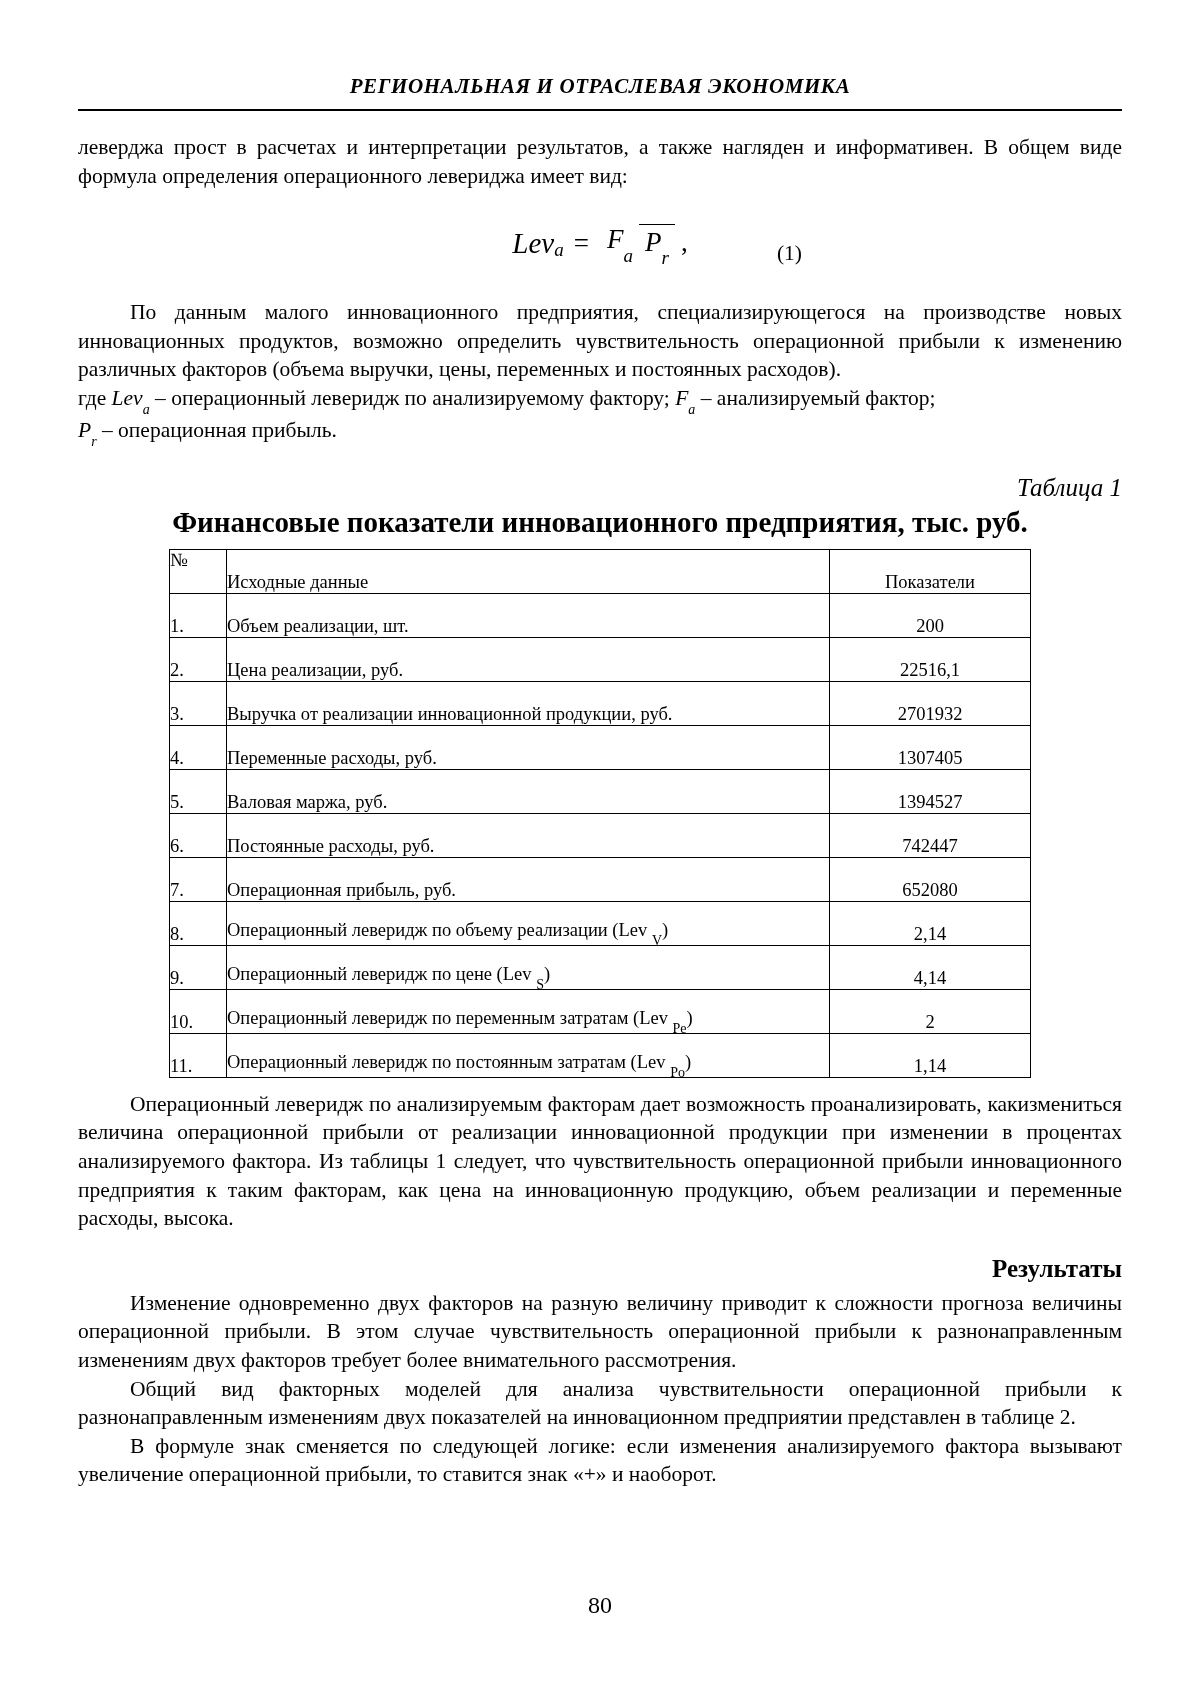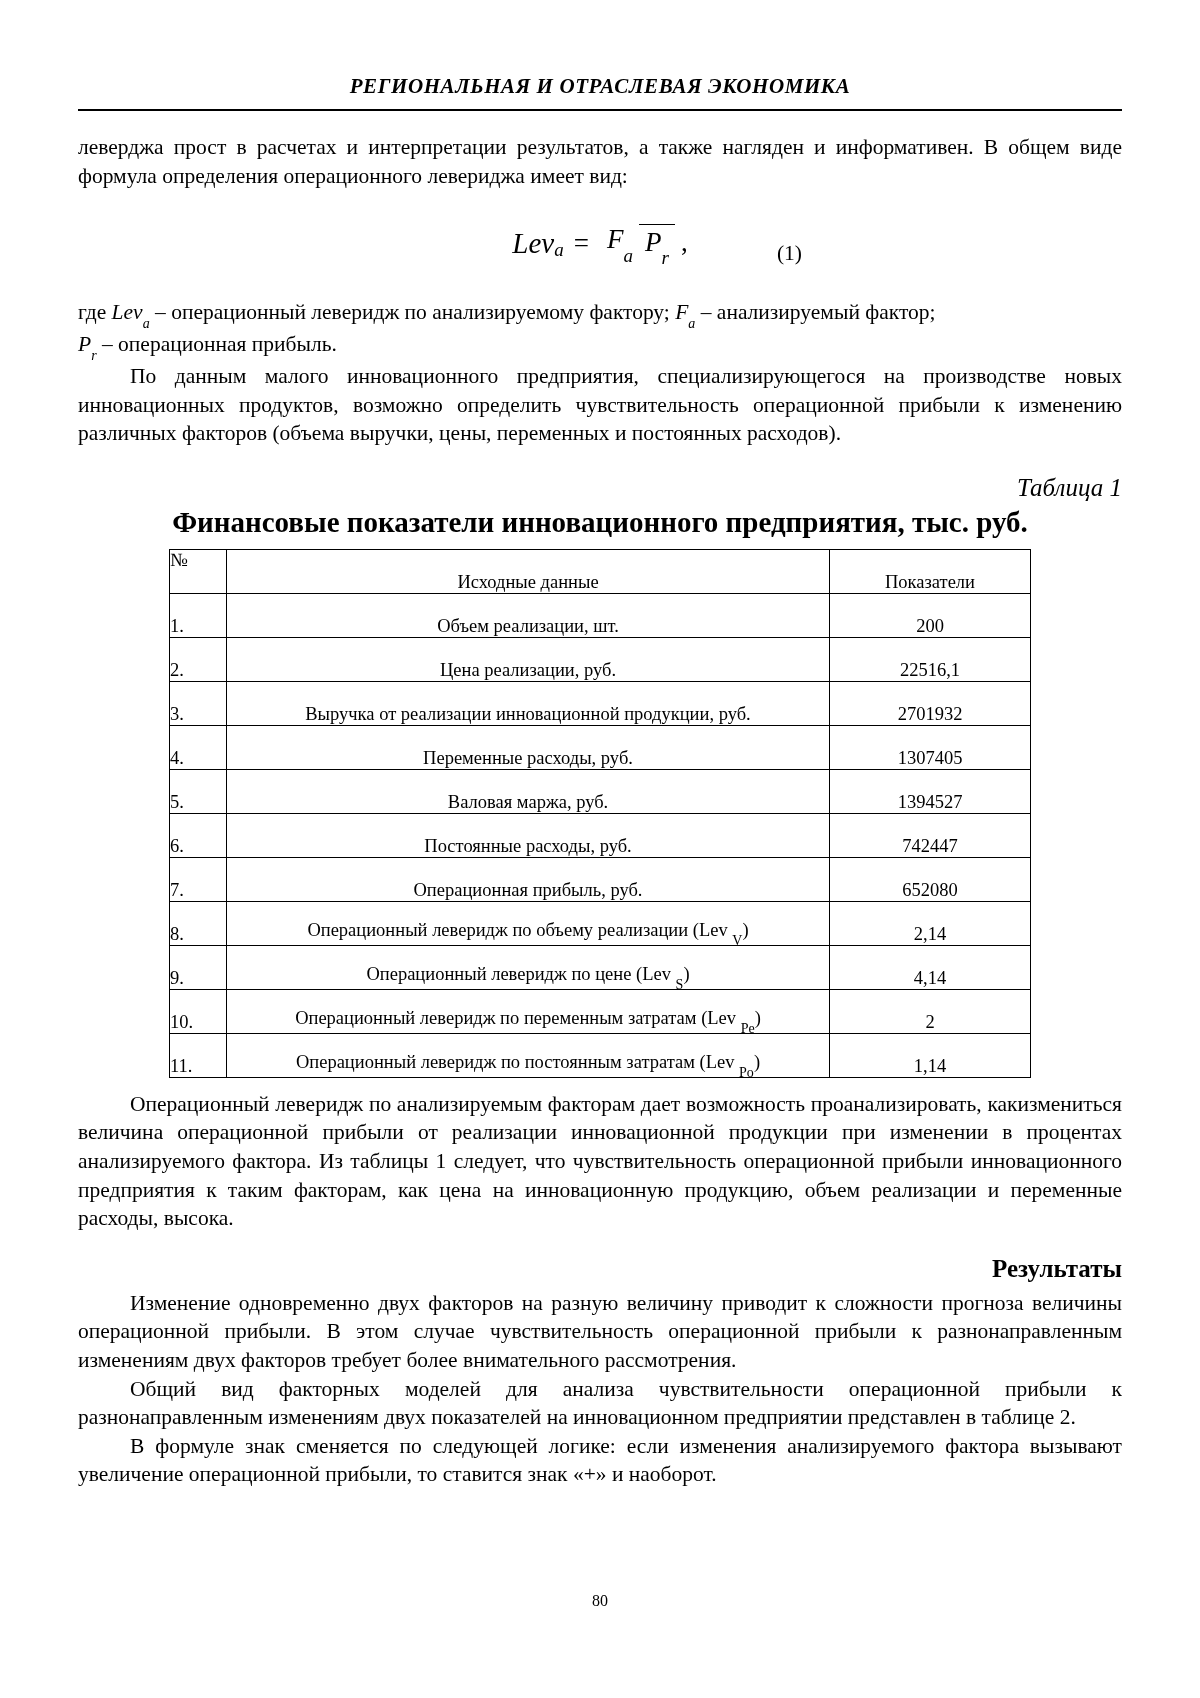--- a/index.html
+++ b/index.html
@@ -134,21 +134,21 @@
   }
   td.num-col {
     width: 56px;
     text-align: left;
     padding: 2px 0 2px 10px;
     vertical-align: top;
     font-size: 18.5px;
   }
   td.name-col {
     padding: 2px 6px 5px 12px;
-    text-align: center;
+    text-align: left;
     vertical-align: bottom;
   }
   td.val-col {
     width: 200px;
     text-align: center;
     padding: 2px 6px 5px 6px;
     vertical-align: bottom;
   }
   tr.head td {
     vertical-align: bottom;
@@ -166,21 +166,21 @@
     font-weight: bold;
     font-size: 25px;
     margin: 22px 0 6px 0;
   }
   .footer-num {
     position: absolute;
     left: 0;
     right: 0;
     top: 1592px;
     text-align: center;
-    font-size: 16px;
+    font-size: 24px;
   }
   .spacer-12 { height: 12px; }
 </style>
 </head>
 <body>
 
 <div class="page">
   <div class="content">
 
     <div class="running-head">РЕГИОНАЛЬНАЯ И ОТРАСЛЕВАЯ ЭКОНОМИКА</div>
@@ -195,23 +195,23 @@
         <span class="eq">=</span>
         <span class="frac">
           <span class="num"><span>F</span><span class="sub">a</span></span>
           <span class="den"><span>P</span><span class="sub">r</span></span>
         </span>
         <span class="comma">,</span>
       </div>
       <div class="formula-number">(1)</div>
     </div>
 
+    <p class="body indent">По данным малого инновационного предприятия, специализирующегося на производстве новых инновационных продуктов, возможно определить чувствительность операционной прибыли к изменению различных факторов (объема выручки, цены, переменных и постоянных расходов).</p>
+
     <p class="body"><span>где </span><i>Lev</i><i class="itsub">a</i><span> – операционный леверидж по анализируемому фактору; </span><i>F</i><i class="itsub">a</i><span> – анализируемый фактор;</span><br><i>P</i><i class="itsub">r</i><span> – операционная прибыль.</span></p>
-
-    <p class="body indent">По данным малого инновационного предприятия, специализирующегося на производстве новых инновационных продуктов, возможно определить чувствительность операционной прибыли к изменению различных факторов (объема выручки, цены, переменных и постоянных расходов).</p>
 
     <div class="table-caption-right">Таблица 1</div>
     <div class="table-title">Финансовые показатели инновационного предприятия, тыс. руб.</div>
 
     <table class="fin">
       <tbody>
         <tr class="head row-h">
           <td class="num-col">№</td>
           <td class="name-col">Исходные данные</td>
           <td class="val-col">Показатели</td>

